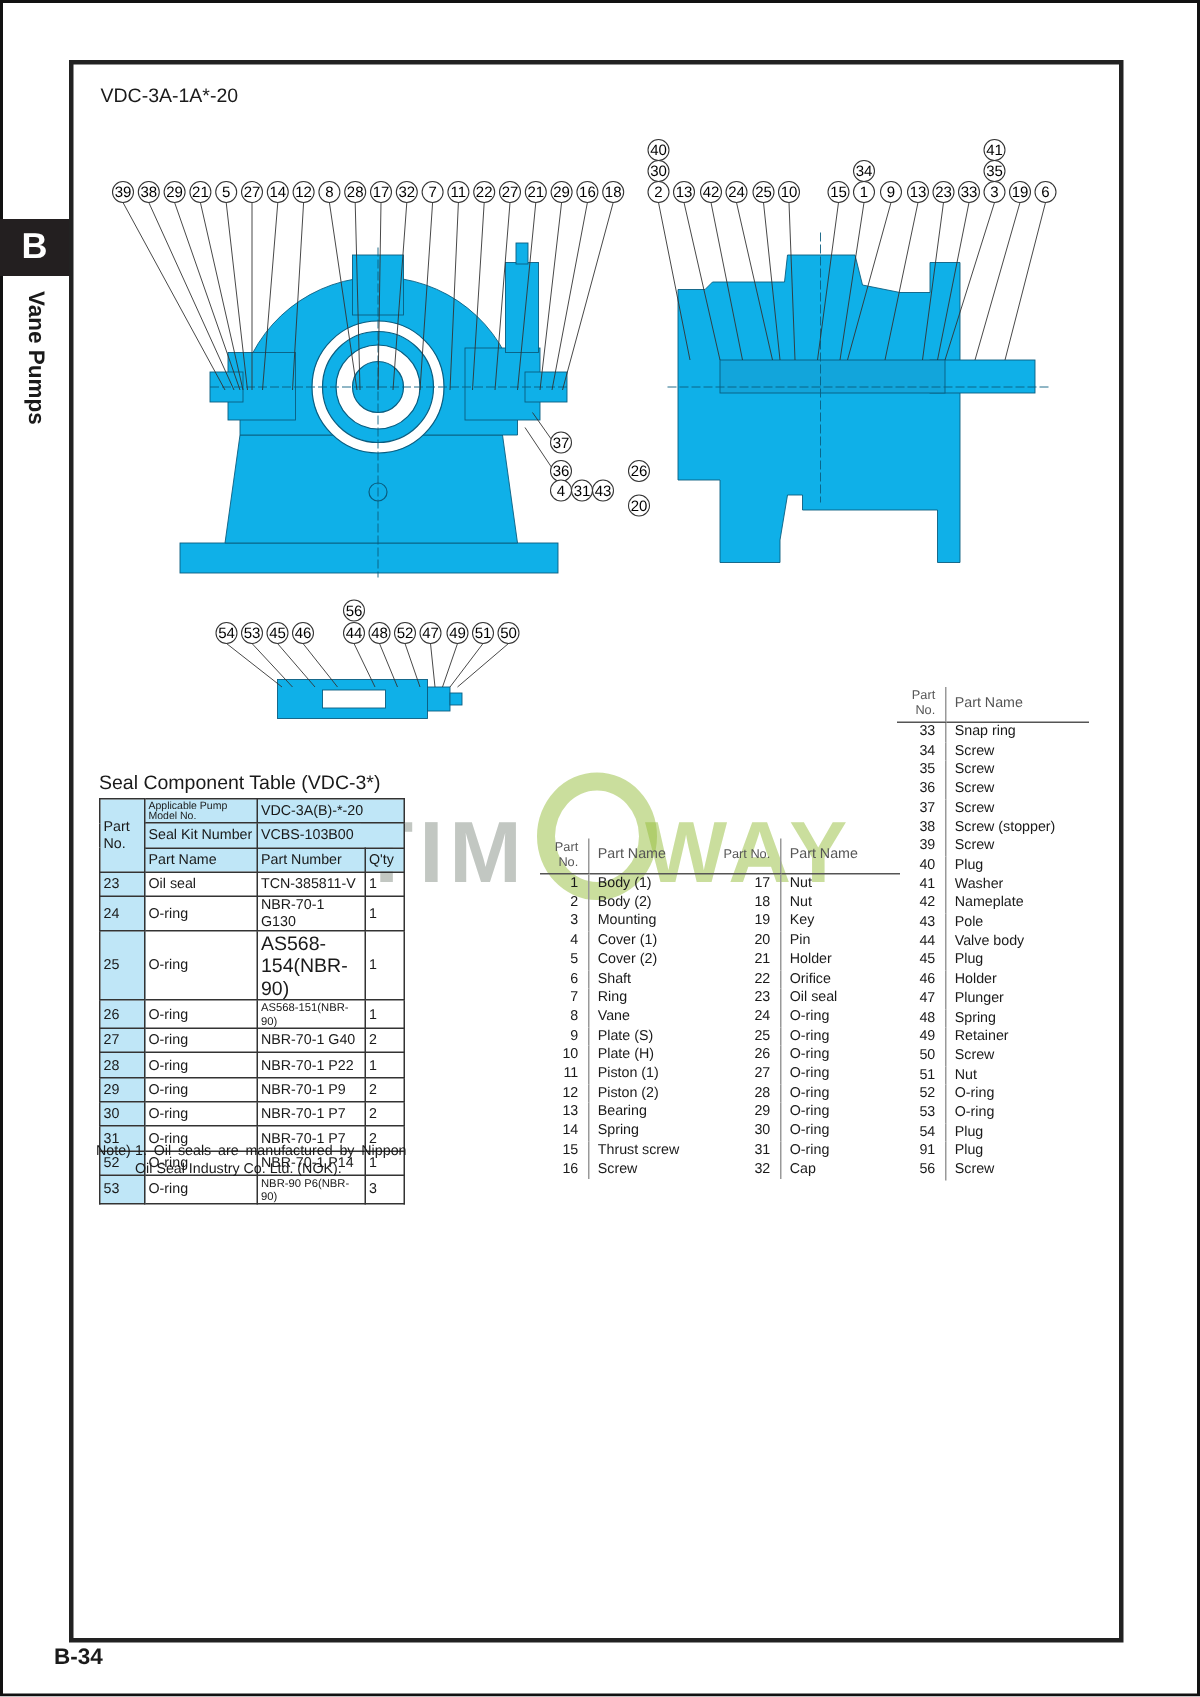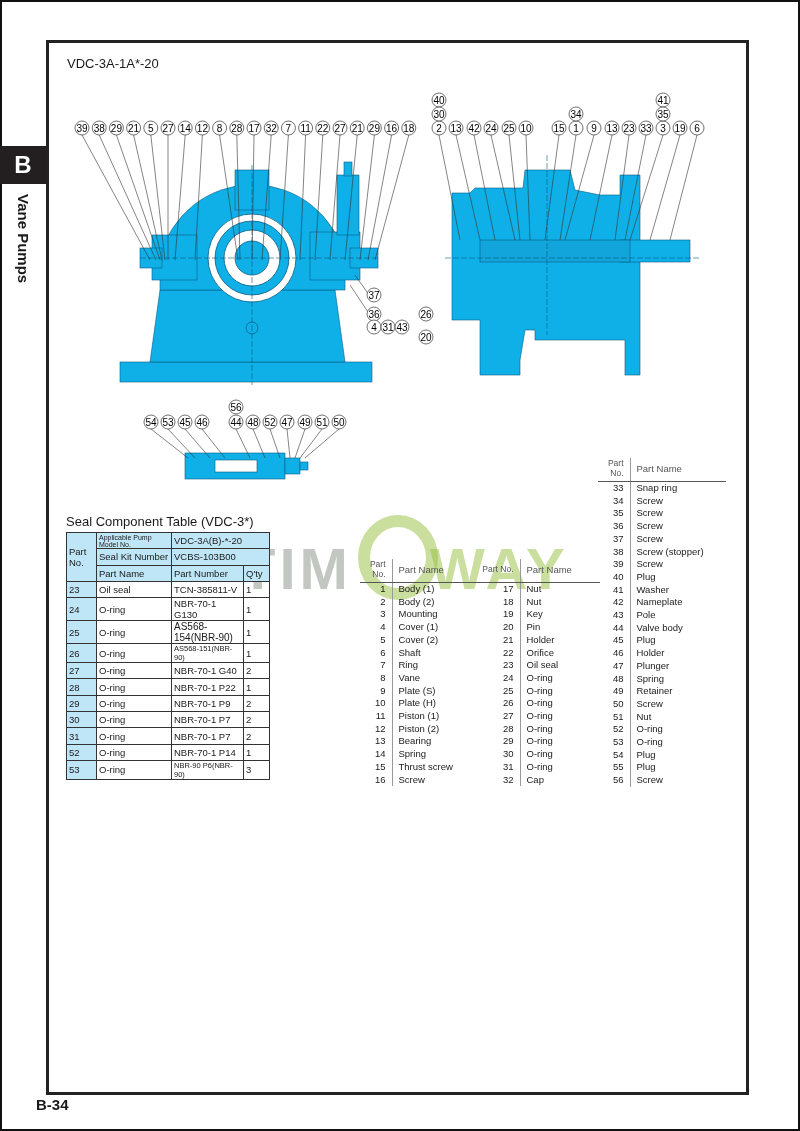--- a/index.html
+++ b/index.html
@@ -412,21 +412,21 @@
     </tr>
       <tr>
       <td class="pn">24</td>
       <td>O-ring</td>
       <td>NBR-70-1 G130</td>
       <td>1</td>
     </tr>
       <tr>
       <td class="pn">25</td>
       <td>O-ring</td>
-      <td style="font-size:10px">AS568-154(NBR-90)</td>
+      <td style="font-size:13px">AS568-154(NBR-90)</td>
       <td>1</td>
     </tr>
       <tr>
       <td class="pn">26</td>
       <td>O-ring</td>
       <td style="font-size:7.5px">AS568-151(NBR-90)</td>
       <td>1</td>
     </tr>
       <tr>
       <td class="pn">27</td>
@@ -467,20 +467,24 @@
       <tr>
       <td class="pn">53</td>
       <td>O-ring</td>
       <td style="font-size:7.5px">NBR-90 P6(NBR-90)</td>
       <td>3</td>
     </tr>
     </tbody>
 </table>
 
 <div class="notes">
+  <div style="display:flex">
+      <span style="width:26px">Note)</span>
+      <div style="flex:1" class="n">1. Oil seals are manufactured by Nippon Oil Seal Industry Co. Ltd. (NOK).</div>
+    </div>
 </div>
 
 <table class="parts" style="left:360px; top:559px; width:240px">
   <thead>
       <tr>
     <th class="no" style="width:32px">Part No.</th>
     <th class="nm" style="width:80px">Part Name</th>
     <th class="no" style="width:48px">Part No.</th>
     <th class="nm">Part Name</th>
   </tr>
@@ -675,21 +679,21 @@
     </tr>
       <tr>
       <td class="no">53</td>
       <td class="nm">O-ring</td>
     </tr>
       <tr>
       <td class="no">54</td>
       <td class="nm">Plug</td>
     </tr>
       <tr>
-      <td class="no">55</td>
+      <td class="no">91</td>
       <td class="nm">Plug</td>
     </tr>
       <tr>
       <td class="no">56</td>
       <td class="nm">Screw</td>
     </tr>
     </tbody>
 </table>
 
 <div class="page-no">B-34</div>

